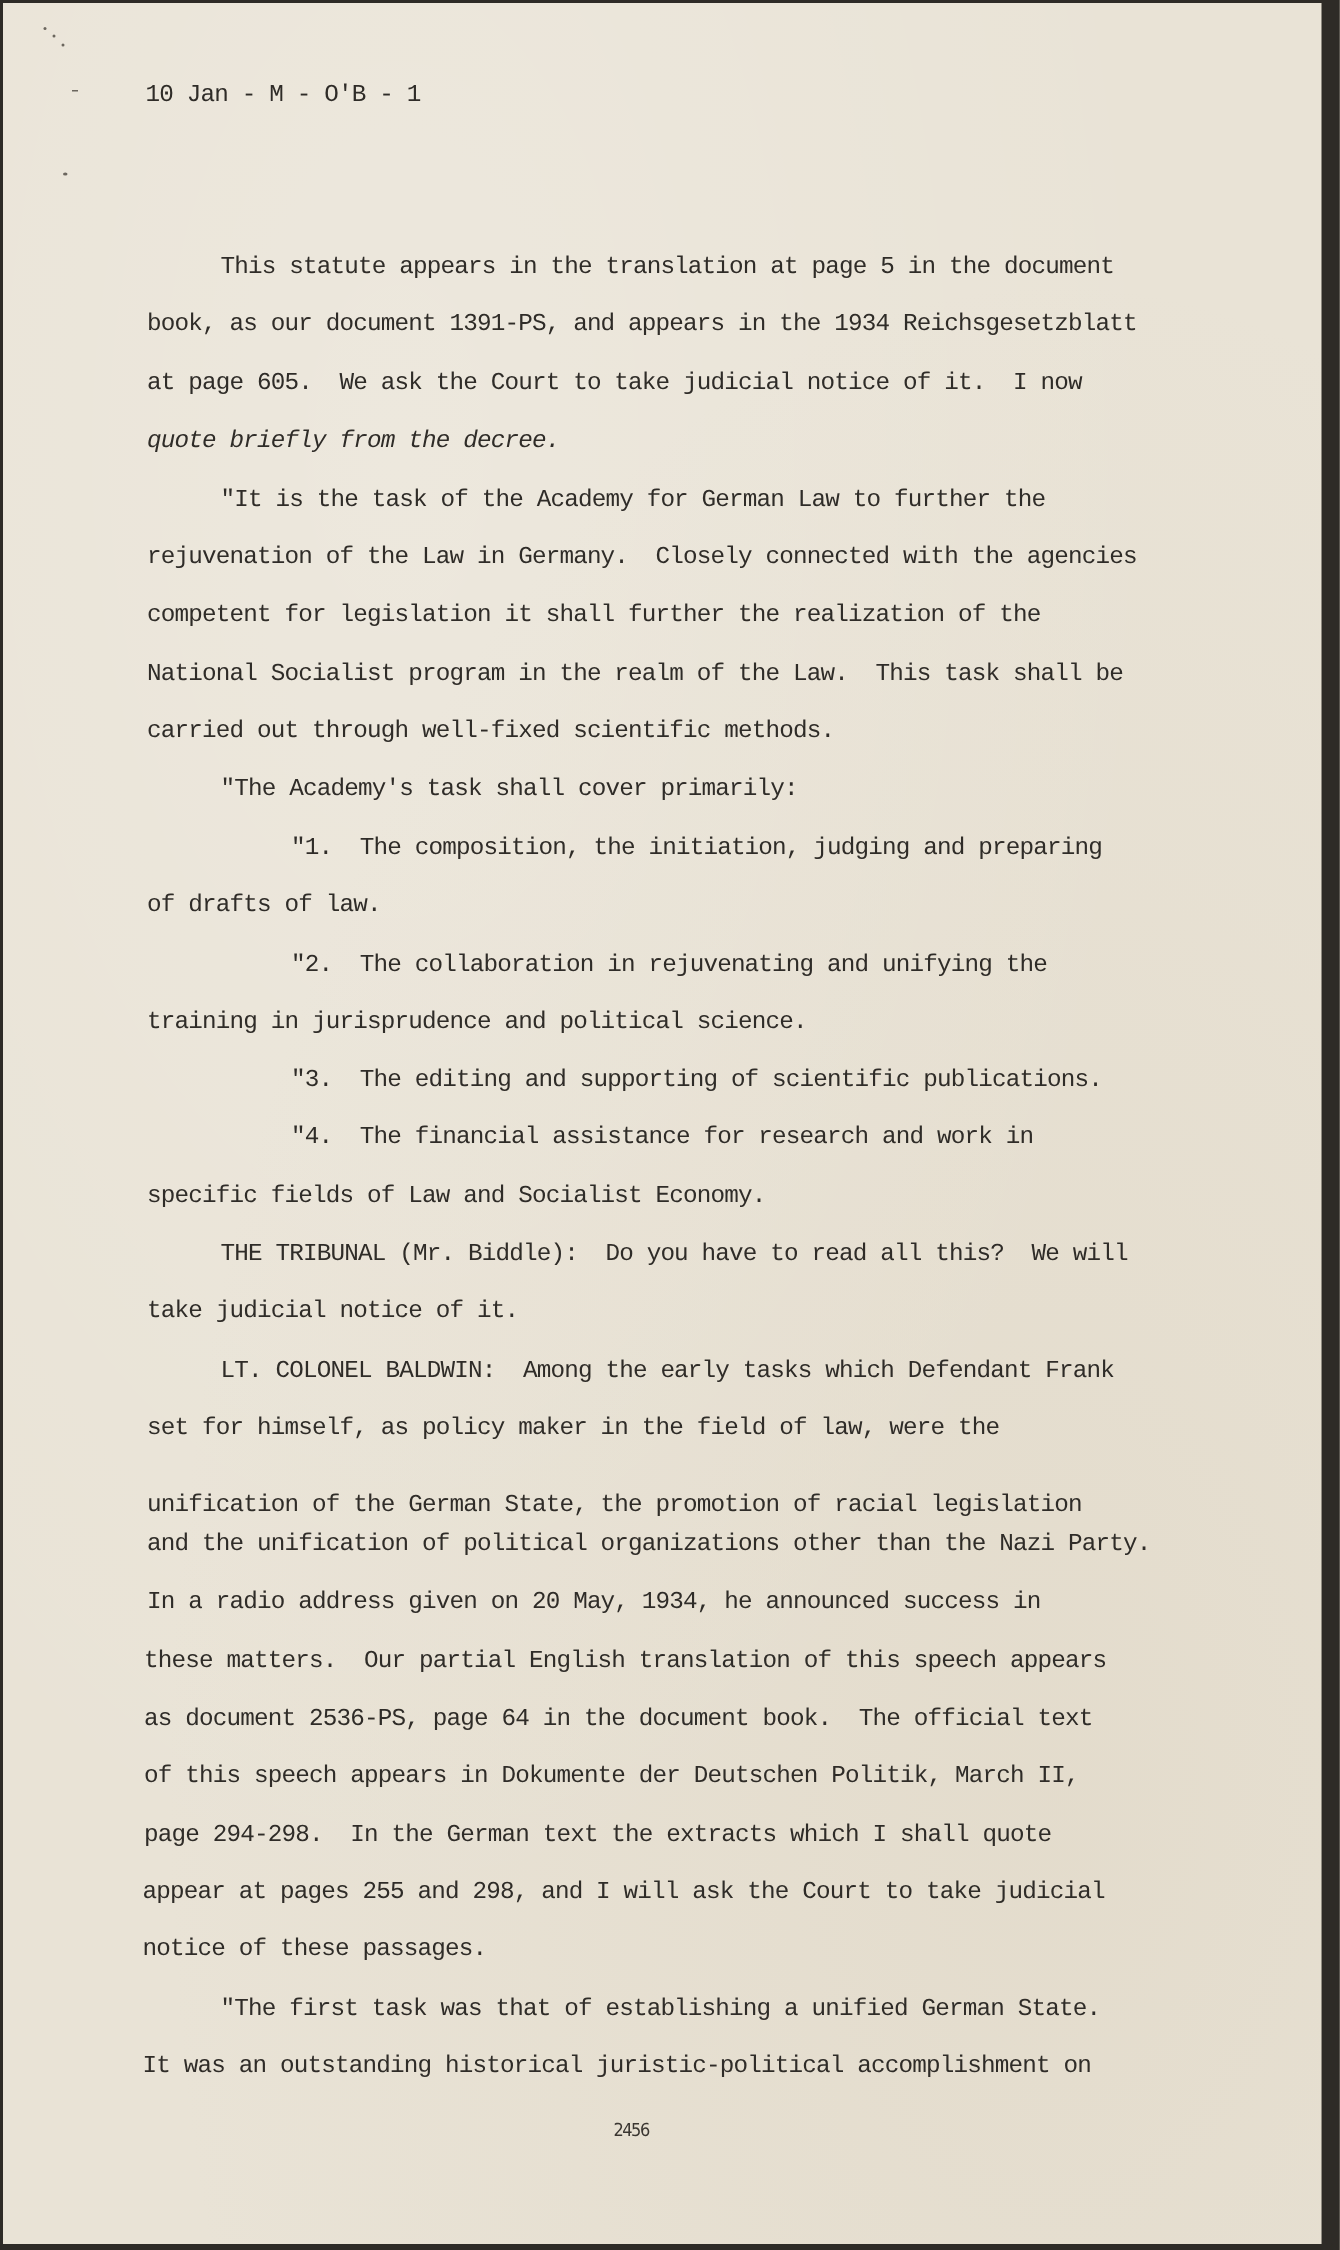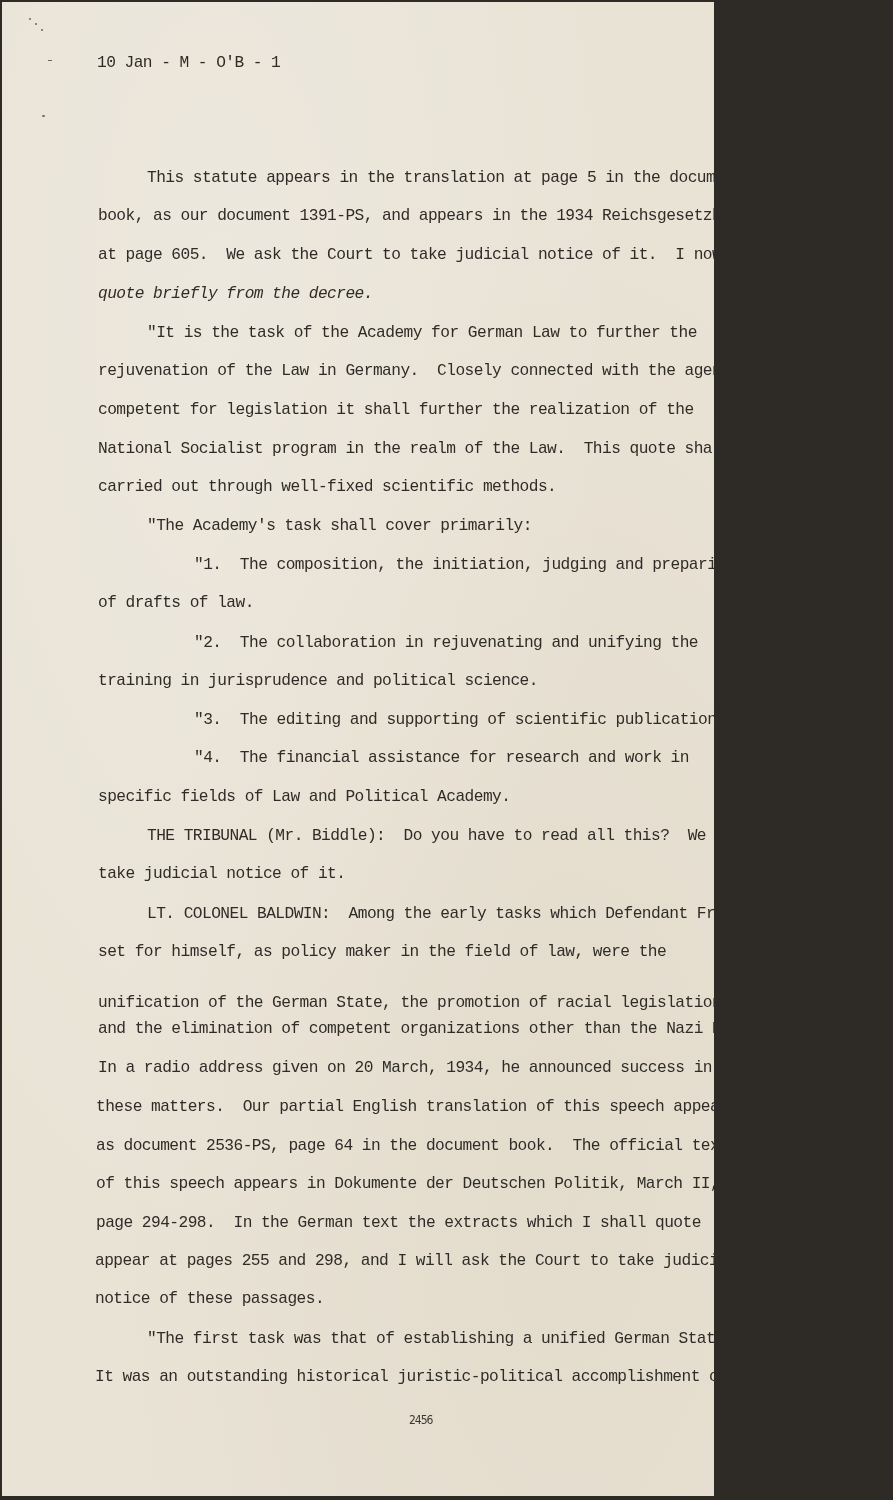--- a/index.html
+++ b/index.html
@@ -7,21 +7,21 @@
       padding: 0;
       width: 893px;
       height: 1500px;
       overflow: hidden;
       background: #2e2b27;
     }
     .page {
       position: absolute;
       left: 2px;
       top: 2px;
-      width: 712px;
+      width: 879px;
       height: 1494px;
       background: #e9e3d6;
       background-image:
         radial-gradient(ellipse at 30% 20%, rgba(255,255,255,0.18), rgba(255,255,255,0) 60%),
         radial-gradient(ellipse at 80% 80%, rgba(210,198,175,0.25), rgba(210,198,175,0) 60%);
       color: #2f2c28;
       font-family: "Liberation Mono", "DejaVu Sans Mono", monospace;
       font-size: 16.2px;
       letter-spacing: -0.55px;
     }
@@ -57,37 +57,37 @@
 <div class="page" id="page">
   <div class="header">10 Jan - M - O'B - 1</div>
   <div id="lines">
       <div class="line" style="left: 145px; top: 166px;">This statute appears in the translation at page 5 in the document</div>
       <div class="line" style="left: 96px; top: 204px;">book, as our document 1391-PS, and appears in the 1934 Reichsgesetzblatt</div>
       <div class="line" style="left: 96px; top: 243px;">at page 605.  We ask the Court to take judicial notice of it.  I now</div>
       <div class="line" style="left: 96px; top: 282px; font-style: italic;">quote briefly from the decree.</div>
       <div class="line" style="left: 145px; top: 321px;">"It is the task of the Academy for German Law to further the</div>
       <div class="line" style="left: 96px; top: 359px;">rejuvenation of the Law in Germany.  Closely connected with the agencies</div>
       <div class="line" style="left: 96px; top: 398px;">competent for legislation it shall further the realization of the</div>
-      <div class="line" style="left: 96px; top: 437px;">National Socialist program in the realm of the Law.  This quote shall be</div>
+      <div class="line" style="left: 96px; top: 437px;">National Socialist program in the realm of the Law.  This task shall be</div>
       <div class="line" style="left: 96px; top: 475px;">carried out through well-fixed scientific methods.</div>
       <div class="line" style="left: 145px; top: 514px;">"The Academy's task shall cover primarily:</div>
       <div class="line" style="left: 192px; top: 553px;">"1.  The composition, the initiation, judging and preparing</div>
       <div class="line" style="left: 96px; top: 591px;">of drafts of law.</div>
       <div class="line" style="left: 192px; top: 631px;">"2.  The collaboration in rejuvenating and unifying the</div>
       <div class="line" style="left: 96px; top: 669px;">training in jurisprudence and political science.</div>
       <div class="line" style="left: 192px; top: 708px;">"3.  The editing and supporting of scientific publications.</div>
       <div class="line" style="left: 192px; top: 746px;">"4.  The financial assistance for research and work in</div>
-      <div class="line" style="left: 96px; top: 785px;">specific fields of Law and Political Academy.</div>
+      <div class="line" style="left: 96px; top: 785px;">specific fields of Law and Socialist Economy.</div>
       <div class="line" style="left: 145px; top: 824px;">THE TRIBUNAL (Mr. Biddle):  Do you have to read all this?  We will</div>
       <div class="line" style="left: 96px; top: 862px;">take judicial notice of it.</div>
       <div class="line" style="left: 145px; top: 902px;">LT. COLONEL BALDWIN:  Among the early tasks which Defendant Frank</div>
       <div class="line" style="left: 96px; top: 940px;">set for himself, as policy maker in the field of law, were the</div>
       <div class="line" style="left: 96px; top: 979px; margin-top: 12px;">unification of the German State, the promotion of racial legislation</div>
-      <div class="line" style="left: 96px; top: 1017px;">and the elimination of competent organizations other than the Nazi Party.</div>
-      <div class="line" style="left: 96px; top: 1056px;">In a radio address given on 20 March, 1934, he announced success in</div>
+      <div class="line" style="left: 96px; top: 1017px;">and the unification of political organizations other than the Nazi Party.</div>
+      <div class="line" style="left: 96px; top: 1056px;">In a radio address given on 20 May, 1934, he announced success in</div>
       <div class="line" style="left: 94px; top: 1095px;">these matters.  Our partial English translation of this speech appears</div>
       <div class="line" style="left: 94px; top: 1134px;">as document 2536-PS, page 64 in the document book.  The official text</div>
       <div class="line" style="left: 94px; top: 1172px;">of this speech appears in Dokumente der Deutschen Politik, March II,</div>
       <div class="line" style="left: 94px; top: 1211px;">page 294-298.  In the German text the extracts which I shall quote</div>
       <div class="line" style="left: 93px; top: 1249px;">appear at pages 255 and 298, and I will ask the Court to take judicial</div>
       <div class="line" style="left: 93px; top: 1287px;">notice of these passages.</div>
       <div class="line" style="left: 145px; top: 1327px;">"The first task was that of establishing a unified German State.</div>
       <div class="line" style="left: 93px; top: 1365px;">It was an outstanding historical juristic-political accomplishment on</div>
     </div>
   <div class="page-number">2456</div>

